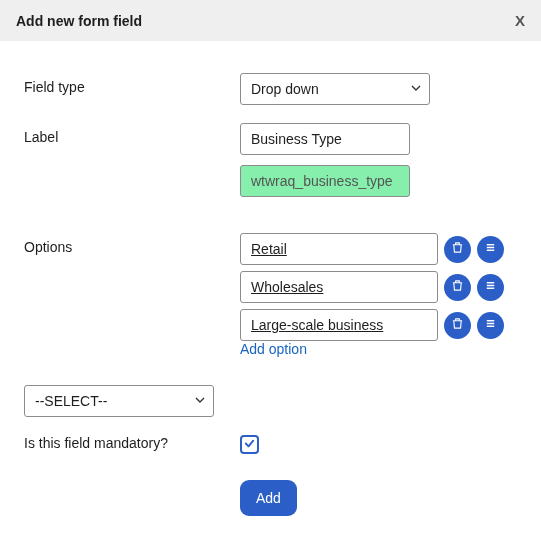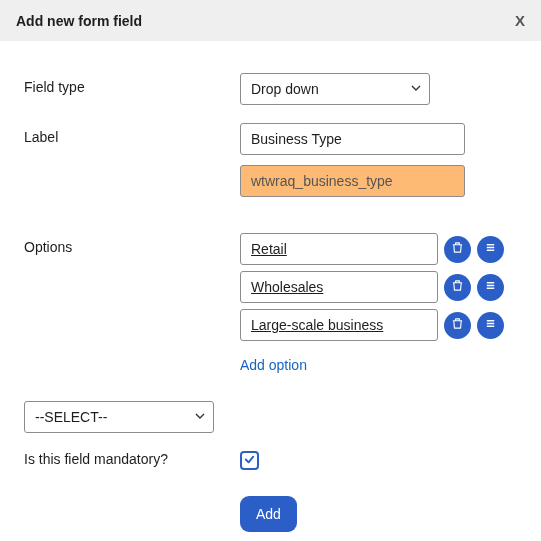--- a/index.html
+++ b/index.html
@@ -65,32 +65,32 @@
     cursor: pointer;
   }
   .select-wrap .chev {
     position: absolute;
     right: 8px;
     top: 50%;
     transform: translateY(-50%);
     pointer-events: none;
   }
   .text-input {
-    width: 225px;
+    width: 170px;
     height: 32px;
     border: 1px solid #8c8c8c;
     border-radius: 3px;
     padding: 0 10px;
     font-size: 14px;
     display: flex;
     align-items: center;
     background: #fff;
   }
   .text-input.readonly {
-    background: #fdba74;
+    background: #86efac;
     color: #555;
   }
   .options-list {
     display: flex;
     flex-direction: column;
     gap: 6px;
   }
   .option-row {
     display: flex;
     align-items: center;
@@ -105,21 +105,21 @@
     background: #2b5fc7;
     display: flex;
     align-items: center;
     justify-content: center;
     cursor: pointer;
   }
   .add-option-link {
     color: #1765c1;
     font-size: 14px;
     cursor: pointer;
-    margin-top: 16px;
+    margin-top: 0;
   }
   .checkbox-wrap {
     width: 19px;
     height: 19px;
     border: 2px solid #2b5fc7;
     border-radius: 4px;
     display: flex;
     align-items: center;
     justify-content: center;
     cursor: pointer;

